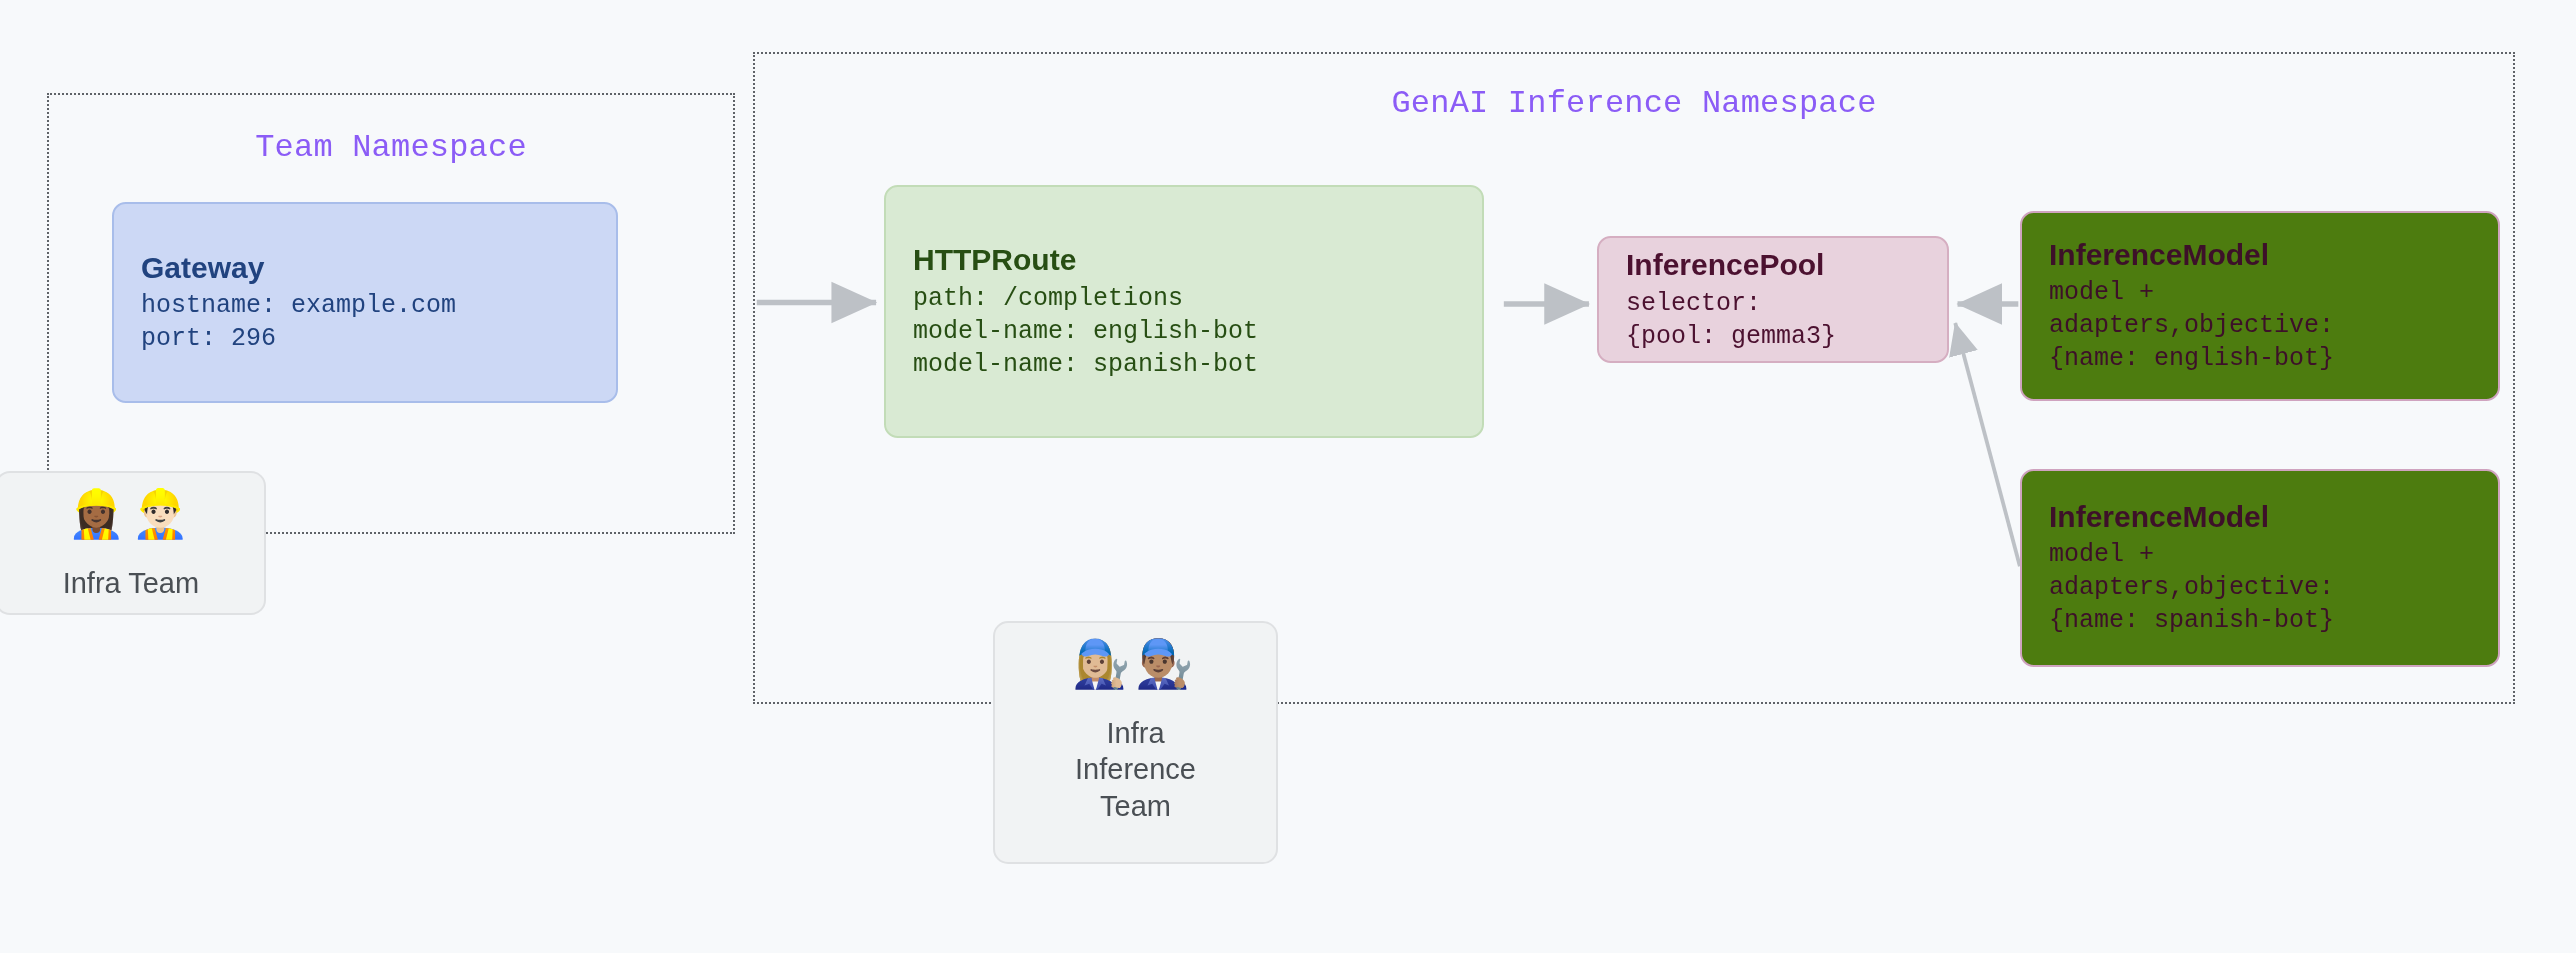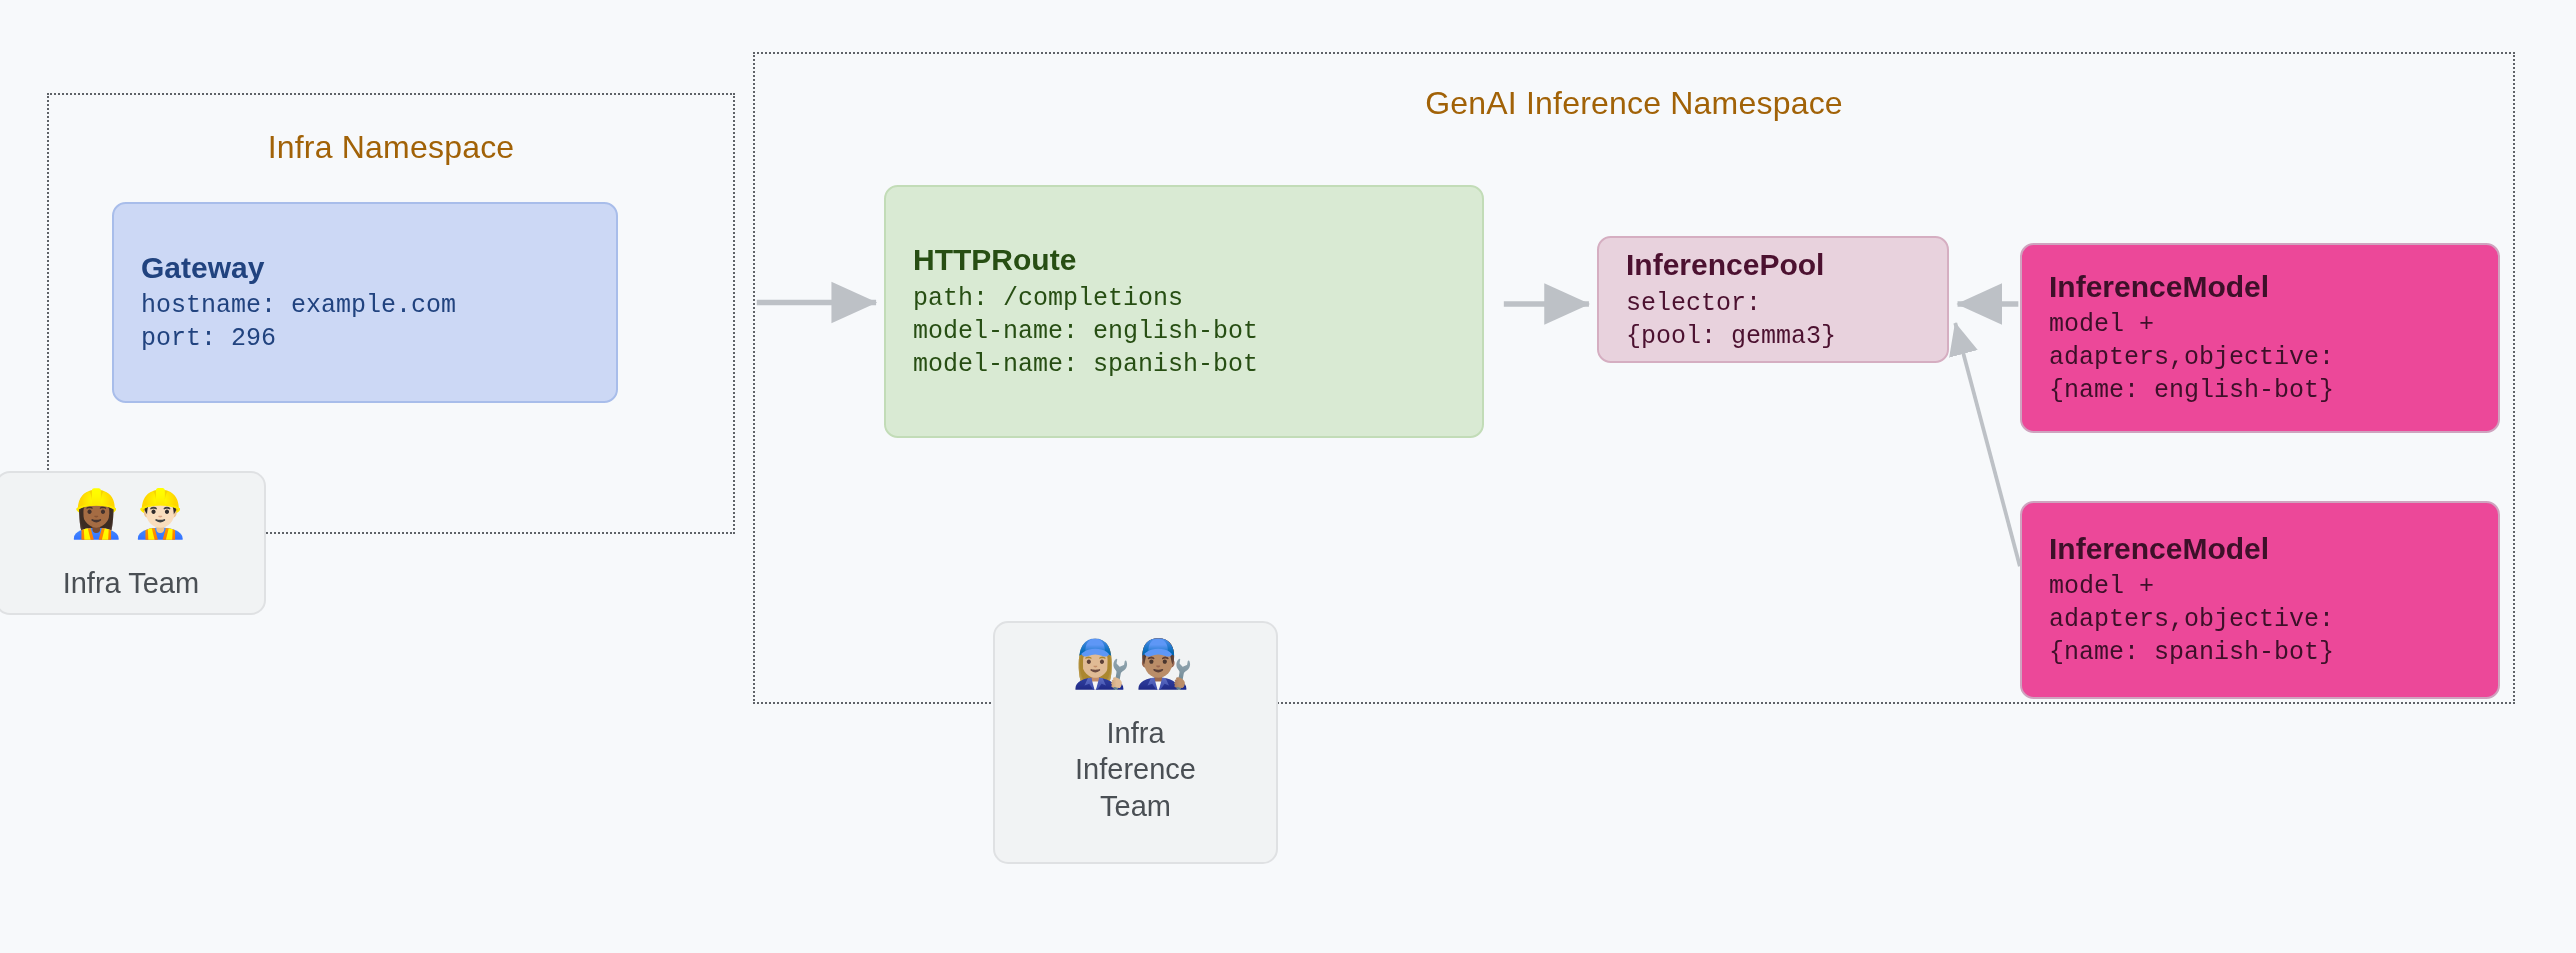--- a/index.html
+++ b/index.html
@@ -21,22 +21,22 @@
     position: absolute;
     border: 2.3px dotted #5f6368;
     box-sizing: border-box;
     background: transparent;
   }
   .namespace-title {
     position: absolute;
     width: 100%;
     text-align: center;
     font-size: 32px;
-    color: #a16207;
-    font-family: Liberation Sans, sans-serif;
+    color: #8b5cf6;
+    font-family: Liberation Mono, monospace;
     letter-spacing: 0.2px;
     white-space: nowrap;
   }
 
   
   .node {
     position: absolute;
     box-sizing: border-box;
     border-radius: 13.7px;
     border-width: 2.3px;
@@ -76,23 +76,22 @@
   .node.httproute .mono { color: #274e13; }
 
   .node.inferencepool {
     background: #e8d2dd;
     border-color: #d5aec1;
   }
   .node.inferencepool .title,
   .node.inferencepool .mono { color: #4c1130; }
 
   .node.inferencemodel {
-    background: #ec4899;
+    background: #4d7c0f;
     border-color: #cfa3bf;
-    margin-top: 32px;
   }
   .node.inferencemodel .title,
   .node.inferencemodel .mono { color: #3d1029; }
 
   
   .team {
     position: absolute;
     box-sizing: border-box;
     background: #f1f3f4;
     border: 2.3px solid #dfe1e3;
@@ -128,21 +127,21 @@
     pointer-events: none;
   }
 </style>
 </head>
 <body>
 
 <div id="canvas">
 
   <div class="namespace" style="left:47px; top:93px; width:688px; height:441px;">
   </div>
-  <div class="namespace-title" style="left:47px; top:129px; width:688px;">Infra Namespace</div>
+  <div class="namespace-title" style="left:47px; top:129px; width:688px;">Team Namespace</div>
 
   <div class="namespace" style="left:753px; top:52px; width:1762px; height:652px;">
   </div>
   <div class="namespace-title" style="left:753px; top:85px; width:1762px;">GenAI Inference Namespace</div>
 
   <svg class="wires" viewBox="0 0 3388 1254" xmlns="http://www.w3.org/2000/svg">
     <defs>
       <marker id="ah" markerWidth="9" markerHeight="9" refX="8.4" refY="4.5" orient="auto" markerUnits="strokeWidth">
         <path d="M0,0.6 L8.6,4.5 L0,8.4 z" fill="#bdc1c6"></path>
       </marker>

